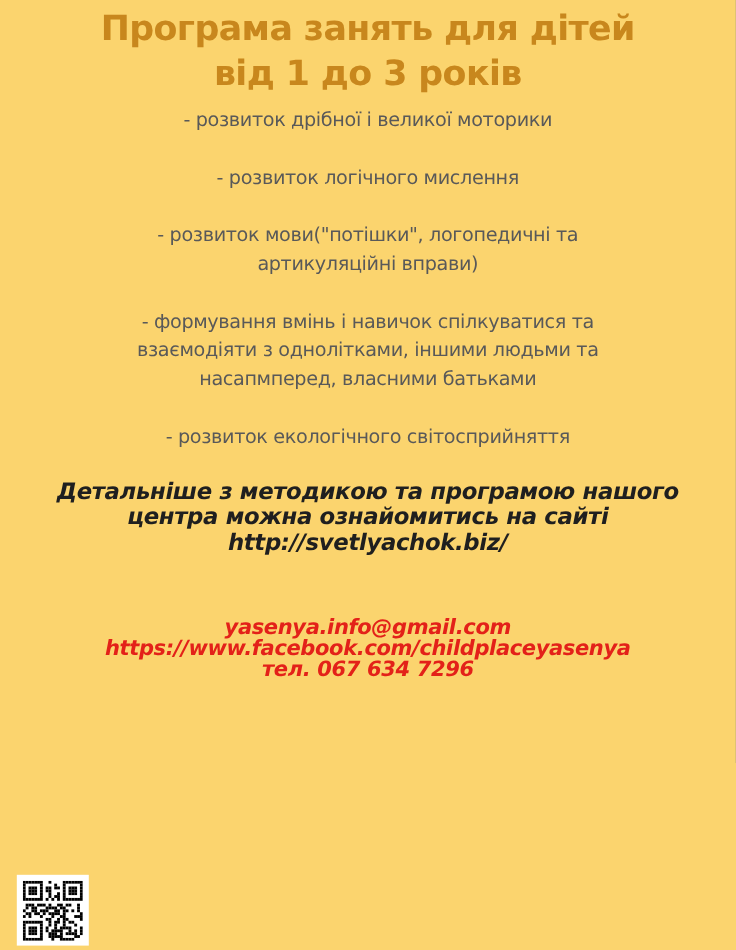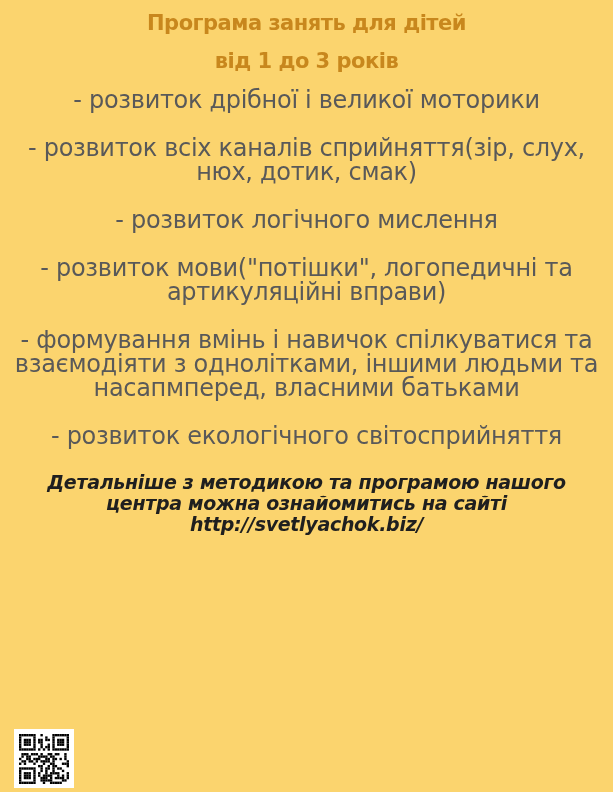--- a/index.html
+++ b/index.html
@@ -9,33 +9,33 @@
     width: 613px;
     height: 792px;
     margin: 0 auto;
     background: #FBD46E;
     overflow: hidden;
     font-family: "DejaVu Sans", sans-serif;
   }
   .title {
     padding-top: 4px;
     text-align: center;
-    font-size: 21px;
+    font-size: 29px;
     line-height: 38px;
     font-weight: 700;
     color: #C8871D;
     white-space: pre-line;
     letter-spacing: -0.5px;
   }
   .items {
     margin-top: 8px;
   }
   .item {
     text-align: center;
-    font-size: 24px;
+    font-size: 16px;
     line-height: 24px;
     color: #595959;
     margin: 0 14px 24px 14px;
     white-space: pre-line;
     letter-spacing: -0.3px;
   }
   .note {
     margin-top: 23px;
     text-align: center;
     font-size: 19px;
@@ -73,35 +73,36 @@
 </head>
 <body>
 
 <div class="page">
 
   <div class="title">Програма занять для дітей
 від 1 до 3 років</div>
 
   <div class="items">
     <div class="item">- розвиток дрібної і великої моторики</div>
-    <div class="item">- розвиток всіх каналів сприйняття(зір, слух,
-нюх, дотик, смак)</div>
     <div class="item">- розвиток логічного мислення</div>
     <div class="item">- розвиток мови("потішки", логопедичні та
 артикуляційні вправи)</div>
     <div class="item">- формування вмінь і навичок спілкуватися та
 взаємодіяти з однолітками, іншими людьми та
 насапмперед, власними батьками</div>
     <div class="item">- розвиток екологічного світосприйняття</div>
   </div>
 
   <div class="note">Детальніше з методикою та програмою нашого
 центра можна ознайомитись на сайті
 http://svetlyachok.biz/</div>
 
+  <div class="contacts">yasenya.info@gmail.com
+https://www.facebook.com/childplaceyasenya
+тел. 067 634 7296</div>
 
   <div class="qr">
     <svg id="qr-svg" width="50" height="50" viewBox="0 0 21 21" xmlns="http://www.w3.org/2000/svg" aria-hidden="true">
         <g fill="#000000">
           <rect x="0" y="0" width="1" height="1"></rect>
           <rect x="1" y="0" width="1" height="1"></rect>
           <rect x="2" y="0" width="1" height="1"></rect>
           <rect x="3" y="0" width="1" height="1"></rect>
           <rect x="4" y="0" width="1" height="1"></rect>
           <rect x="5" y="0" width="1" height="1"></rect>

